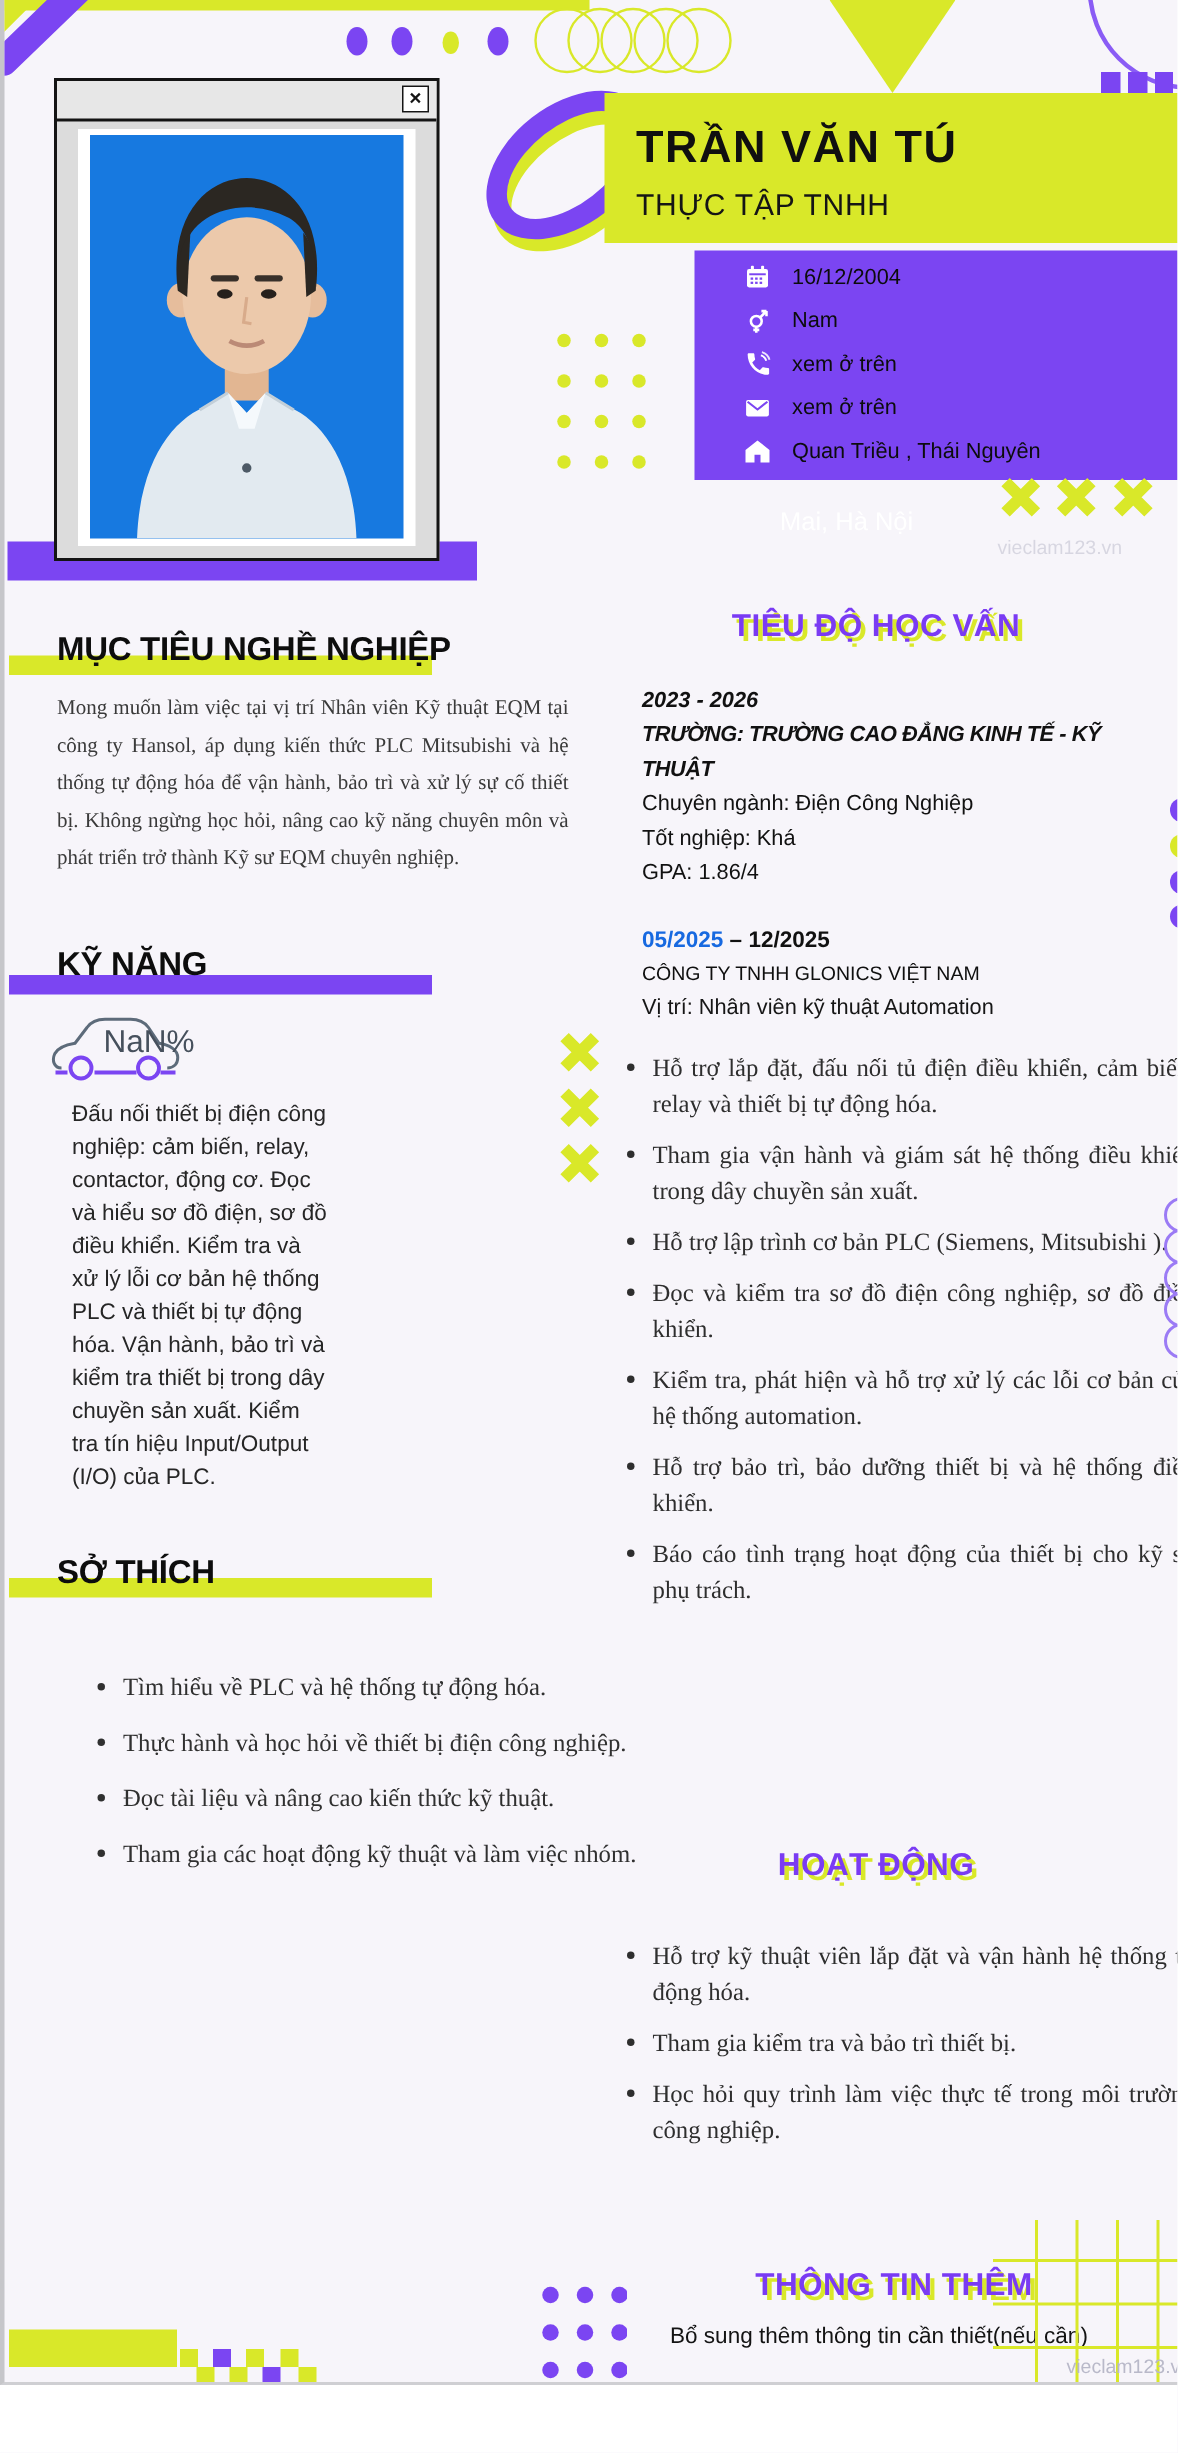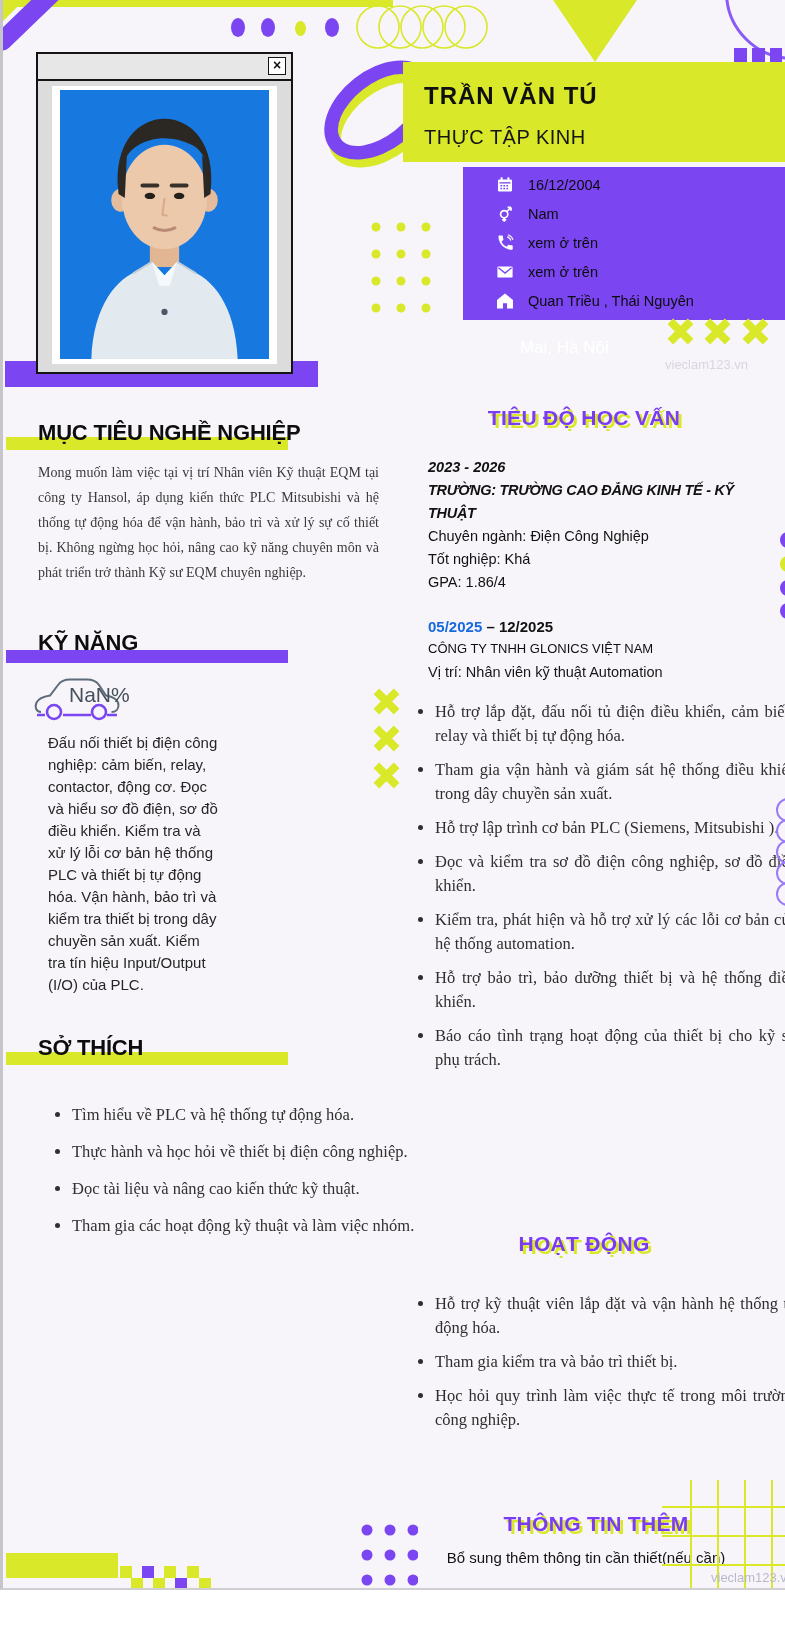--- a/index.html
+++ b/index.html
@@ -12,21 +12,21 @@
   .corner-lime{left:-26px;top:-20px;width:86px;height:20px;border-radius:10px;background:var(--lime);transform:rotate(-45deg);}
   .corner-purple{left:-22px;top:2px;width:104px;height:19px;border-radius:10px;background:var(--purple);transform:rotate(-44deg);}
   .dot{border-radius:50%;}
   .ring-chain circle{fill:none;stroke:var(--lime);stroke-width:1.6px;}
   .tri{left:550px;top:0;width:84px;height:62px;background:var(--lime);clip-path:polygon(0 0,100% 0,50% 100%);}
   .arc-circle{left:722px;top:-76px;width:130px;height:130px;border:3px solid #8a5cf5;border-radius:50%;}
   .pbar{top:48px;width:13px;height:29px;background:var(--purple);}
   .deco-ring{width:96px;height:52px;border-radius:50%;}
   
   .banner{left:400px;top:62px;width:385px;height:100px;background:var(--lime);}
-  .name{position:absolute;left:21px;top:20px;font-weight:bold;font-size:24px;letter-spacing:1px;color:#101010;}
+  .name{position:absolute;left:21px;top:20px;font-weight:bold;font-size:30px;letter-spacing:1px;color:#101010;}
   .jobtitle{position:absolute;left:21px;top:64px;font-size:20px;letter-spacing:.5px;color:#151515;}
   
   .contact{left:460px;top:167px;width:325px;height:153px;background:var(--purple);padding-top:3px;box-sizing:border-box;}
   .crow{display:flex;align-items:center;height:29px;padding-left:33px;}
   .crow .ic{width:19px;height:19px;flex:0 0 19px;display:flex;align-items:center;}
   .crow .val{margin-left:13px;font-size:14.5px;color:#0c0c0c;}
   
   .frame{left:33px;top:52px;width:257px;height:322px;background:#dcdcdc;border:2.5px solid #141414;box-sizing:border-box;}
   .titlebar{position:relative;height:25px;background:#e7e7e7;border-bottom:2px solid #141414;}
   .win-close{position:absolute;right:5px;top:3px;width:18px;height:18px;background:#fff;border:1.6px solid #141414;
@@ -35,21 +35,21 @@
   .photo .blue{position:absolute;left:8px;right:8px;top:4px;bottom:5px;background:#1779e0;overflow:hidden;}
   
   .lhead{font-weight:bold;font-size:22px;color:#0d0d0d;z-index:2;letter-spacing:-0.2px;}
   .hbar{left:3px;width:282px;height:13px;z-index:1;}
   .rhead{left:400px;width:362px;text-align:center;font-weight:bold;font-size:21px;color:#7a3bf3;
          text-shadow:3px 3px 0 var(--lime);letter-spacing:.3px;}
   
   .objective{left:35px;width:341px;font-family:"Liberation Serif",serif;font-size:14px;line-height:25px;
              text-align:justify;color:#3a3a3a;}
   .skilltext{left:45px;width:170px;font-size:15px;line-height:22px;color:#262626;}
-  .lbullets{left:30px;width:347px;margin:6px;padding-left:33px;font-family:"Liberation Serif",serif;
+  .lbullets{left:30px;width:347px;margin:16px;padding-left:33px;font-family:"Liberation Serif",serif;
             font-size:16.5px;line-height:26px;text-align:justify;color:#303030;}
   .lbullets li{margin-bottom:11px;}
   .rbullets{left:400px;width:362px;margin:0;padding-left:32px;font-family:"Liberation Serif",serif;
             font-size:16.5px;line-height:24px;text-align:justify;color:#2e2e2e;}
   .rbullets li{margin-bottom:10px;}
   .edu{left:425px;width:345px;font-size:14.5px;line-height:23px;color:#111;}
   .edu .b{font-weight:bold;font-style:italic;}
   .period{left:425px;font-size:15px;font-weight:bold;color:#111;}
   .period .start{color:var(--blue);}
   .company{left:425px;font-size:13px;font-weight:normal;color:#0f0f0f;}
@@ -92,21 +92,21 @@
   <div class="abs pbar" style="left:749px;"></div>
   <div class="abs pbar" style="left:767px;width:12px;"></div>
 
   <div class="abs" style="left:312px;top:52px;width:110px;height:96px;">
     <div class="abs deco-ring" style="left:6px;top:28px;border:13px solid var(--lime);transform:rotate(-38deg);"></div>
     <div class="abs deco-ring" style="left:2px;top:18px;border:14px solid var(--purple);transform:rotate(-38deg);"></div>
   </div>
 
   <div class="abs banner">
     <div class="name">TRẦN VĂN TÚ</div>
-    <div class="jobtitle">THỰC TẬP KINH</div>
+    <div class="jobtitle">THỰC TẬP TNHH</div>
   </div>
 
   <div class="abs contact">
     <div class="crow">
       <span class="ic">
         <svg width="18" height="18" viewBox="0 0 18 18">
             <rect x="2" y="3.4" width="14" height="12.2" rx="1.4" fill="#fff"></rect>
             <rect x="4.6" y="1.2" width="2" height="3.4" rx=".6" fill="#fff"></rect>
             <rect x="11.4" y="1.2" width="2" height="3.4" rx=".6" fill="#fff"></rect>
             <rect x="3.5" y="6.2" width="11" height="1.3" fill="#7b45f2"></rect>

